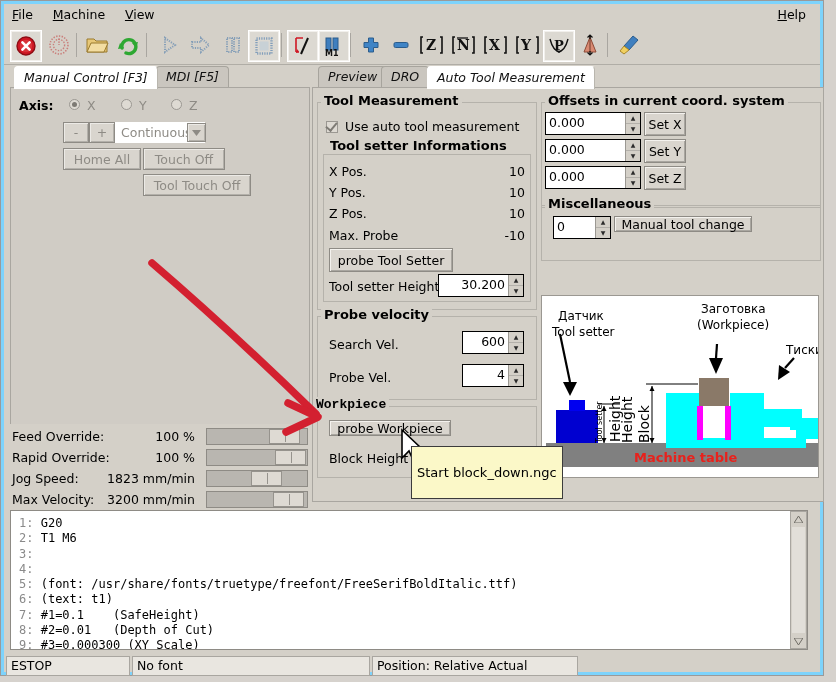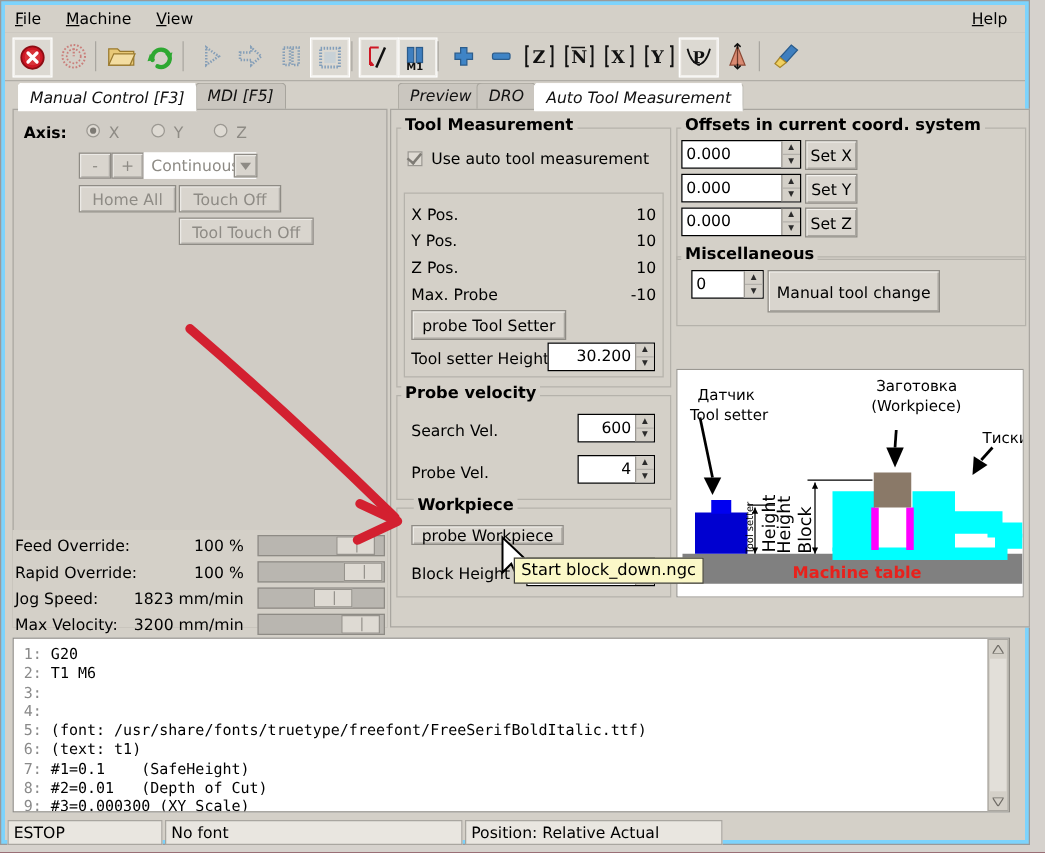--- a/index.html
+++ b/index.html
@@ -69,21 +69,21 @@
   .vscroll{position:absolute;background:#d4d0c8;border:1px solid #a9a6a0;box-sizing:border-box;}
   .vscroll .arr{position:absolute;left:0;right:0;height:14px;display:flex;align-items:center;justify-content:center;color:#6f6c66;font-size:8px;}
   .vscroll .trk{position:absolute;left:1px;right:1px;background:#e2dfd9;}
 
   
   .status{position:absolute;background:#e9e6e0;border:1px solid #a9a6a0;box-sizing:border-box;
           font-size:12.5px;line-height:18px;padding:0 4px;color:#000;white-space:nowrap;overflow:hidden;}
 
   
   .tooltip{position:absolute;background:#fbf8c8;border:1px solid #3b3b3b;font-size:13px;
-           padding:2px 5px;color:#000;white-space:nowrap;z-index:60;}
+           padding:18px 5px;color:#000;white-space:nowrap;z-index:60;}
 
   
   .diagram{position:absolute;background:#fff;border:1px solid #9b9892;box-sizing:border-box;overflow:hidden;}
 
   .red-anno{position:absolute;left:0;top:0;pointer-events:none;z-index:50;}
 </style>
 </head>
 <body>
 
 <div id="app">
@@ -302,20 +302,21 @@
 
       <div class="panel" style="left:308px;top:83px;width:512px;height:415px;background:#d4d0c8;">
 
         <div class="frame-box" style="left:4px;top:14px;width:220px;height:208px;"></div>
         <div class="frame-title" style="left:8px;top:5px;">Tool Measurement</div>
 
         <div class="check on" style="left:13px;top:33px;"></div>
         <div class="lbl" style="left:32px;top:31px;">Use auto tool measurement</div>
 
         <div class="frame-box" style="left:10px;top:66px;width:208px;height:148px;"></div>
+        <div class="frame-title" style="left:14px;top:50px;">Tool setter Informations</div>
 
         <div class="lbl" style="left:16px;top:76px;">X Pos.</div>
         <div class="lbl" style="left:120px;top:76px;width:92px;text-align:right;">10</div>
         <div class="lbl" style="left:16px;top:97px;">Y Pos.</div>
         <div class="lbl" style="left:120px;top:97px;width:92px;text-align:right;">10</div>
         <div class="lbl" style="left:16px;top:118px;">Z Pos.</div>
         <div class="lbl" style="left:120px;top:118px;width:92px;text-align:right;">10</div>
         <div class="lbl" style="left:16px;top:140px;">Max. Probe</div>
         <div class="lbl" style="left:120px;top:140px;width:92px;text-align:right;">-10</div>
 
@@ -342,21 +343,21 @@
         <div class="lbl" style="left:16px;top:282px;">Probe Vel.</div>
         <div class="spin" style="left:149px;top:276px;width:62px;height:23px;">
           <div class="v">4</div>
           <div class="btns">
               <div>▲</div>
               <div>▼</div>
             </div>
         </div>
 
         <div class="frame-box" style="left:4px;top:318px;width:220px;height:72px;"></div>
-        <div class="frame-title" style="left:18px;top:309px;">Workpiece</div>
+        <div class="frame-title" style="left:0;top:309px;font-family:Liberation Mono, monospace;">Workpiece</div>
         <div class="btn" style="left:16px;top:332px;width:122px;height:16px;">probe Workpiece</div>
         <div class="lbl" style="left:16px;top:363px;">Block Height</div>
         <div class="spin" style="left:108px;top:358px;width:103px;height:23px;">
           <div class="v"></div>
           <div class="btns">
               <div>▲</div>
               <div>▼</div>
             </div>
         </div>
 
@@ -392,21 +393,21 @@
 
         <div class="frame-box" style="left:228px;top:117px;width:280px;height:56px;"></div>
         <div class="frame-title" style="left:232px;top:108px;">Miscellaneous</div>
         <div class="spin" style="left:240px;top:128px;width:58px;height:23px;">
           <div class="v" style="justify-content:flex-start;">0</div>
           <div class="btns">
               <div>▲</div>
               <div>▼</div>
             </div>
         </div>
-        <div class="btn" style="left:301px;top:128px;width:138px;height:34px;">Manual tool change</div>
+        <div class="btn" style="left:301px;top:128px;width:138px;height:16px;">Manual tool change</div>
 
         <div class="diagram" style="left:228px;top:207px;width:278px;height:183px;">
           <svg width="278" height="183" viewBox="0 0 278 183">
             <rect x="0" y="0" width="278" height="183" fill="#ffffff"></rect>
 
             <rect x="4" y="147" width="272" height="24" fill="#808080"></rect>
 
             <rect x="14" y="114" width="42" height="33" fill="#0000d0"></rect>
             <rect x="27" y="104" width="16" height="11" fill="#0000f0"></rect>
 

